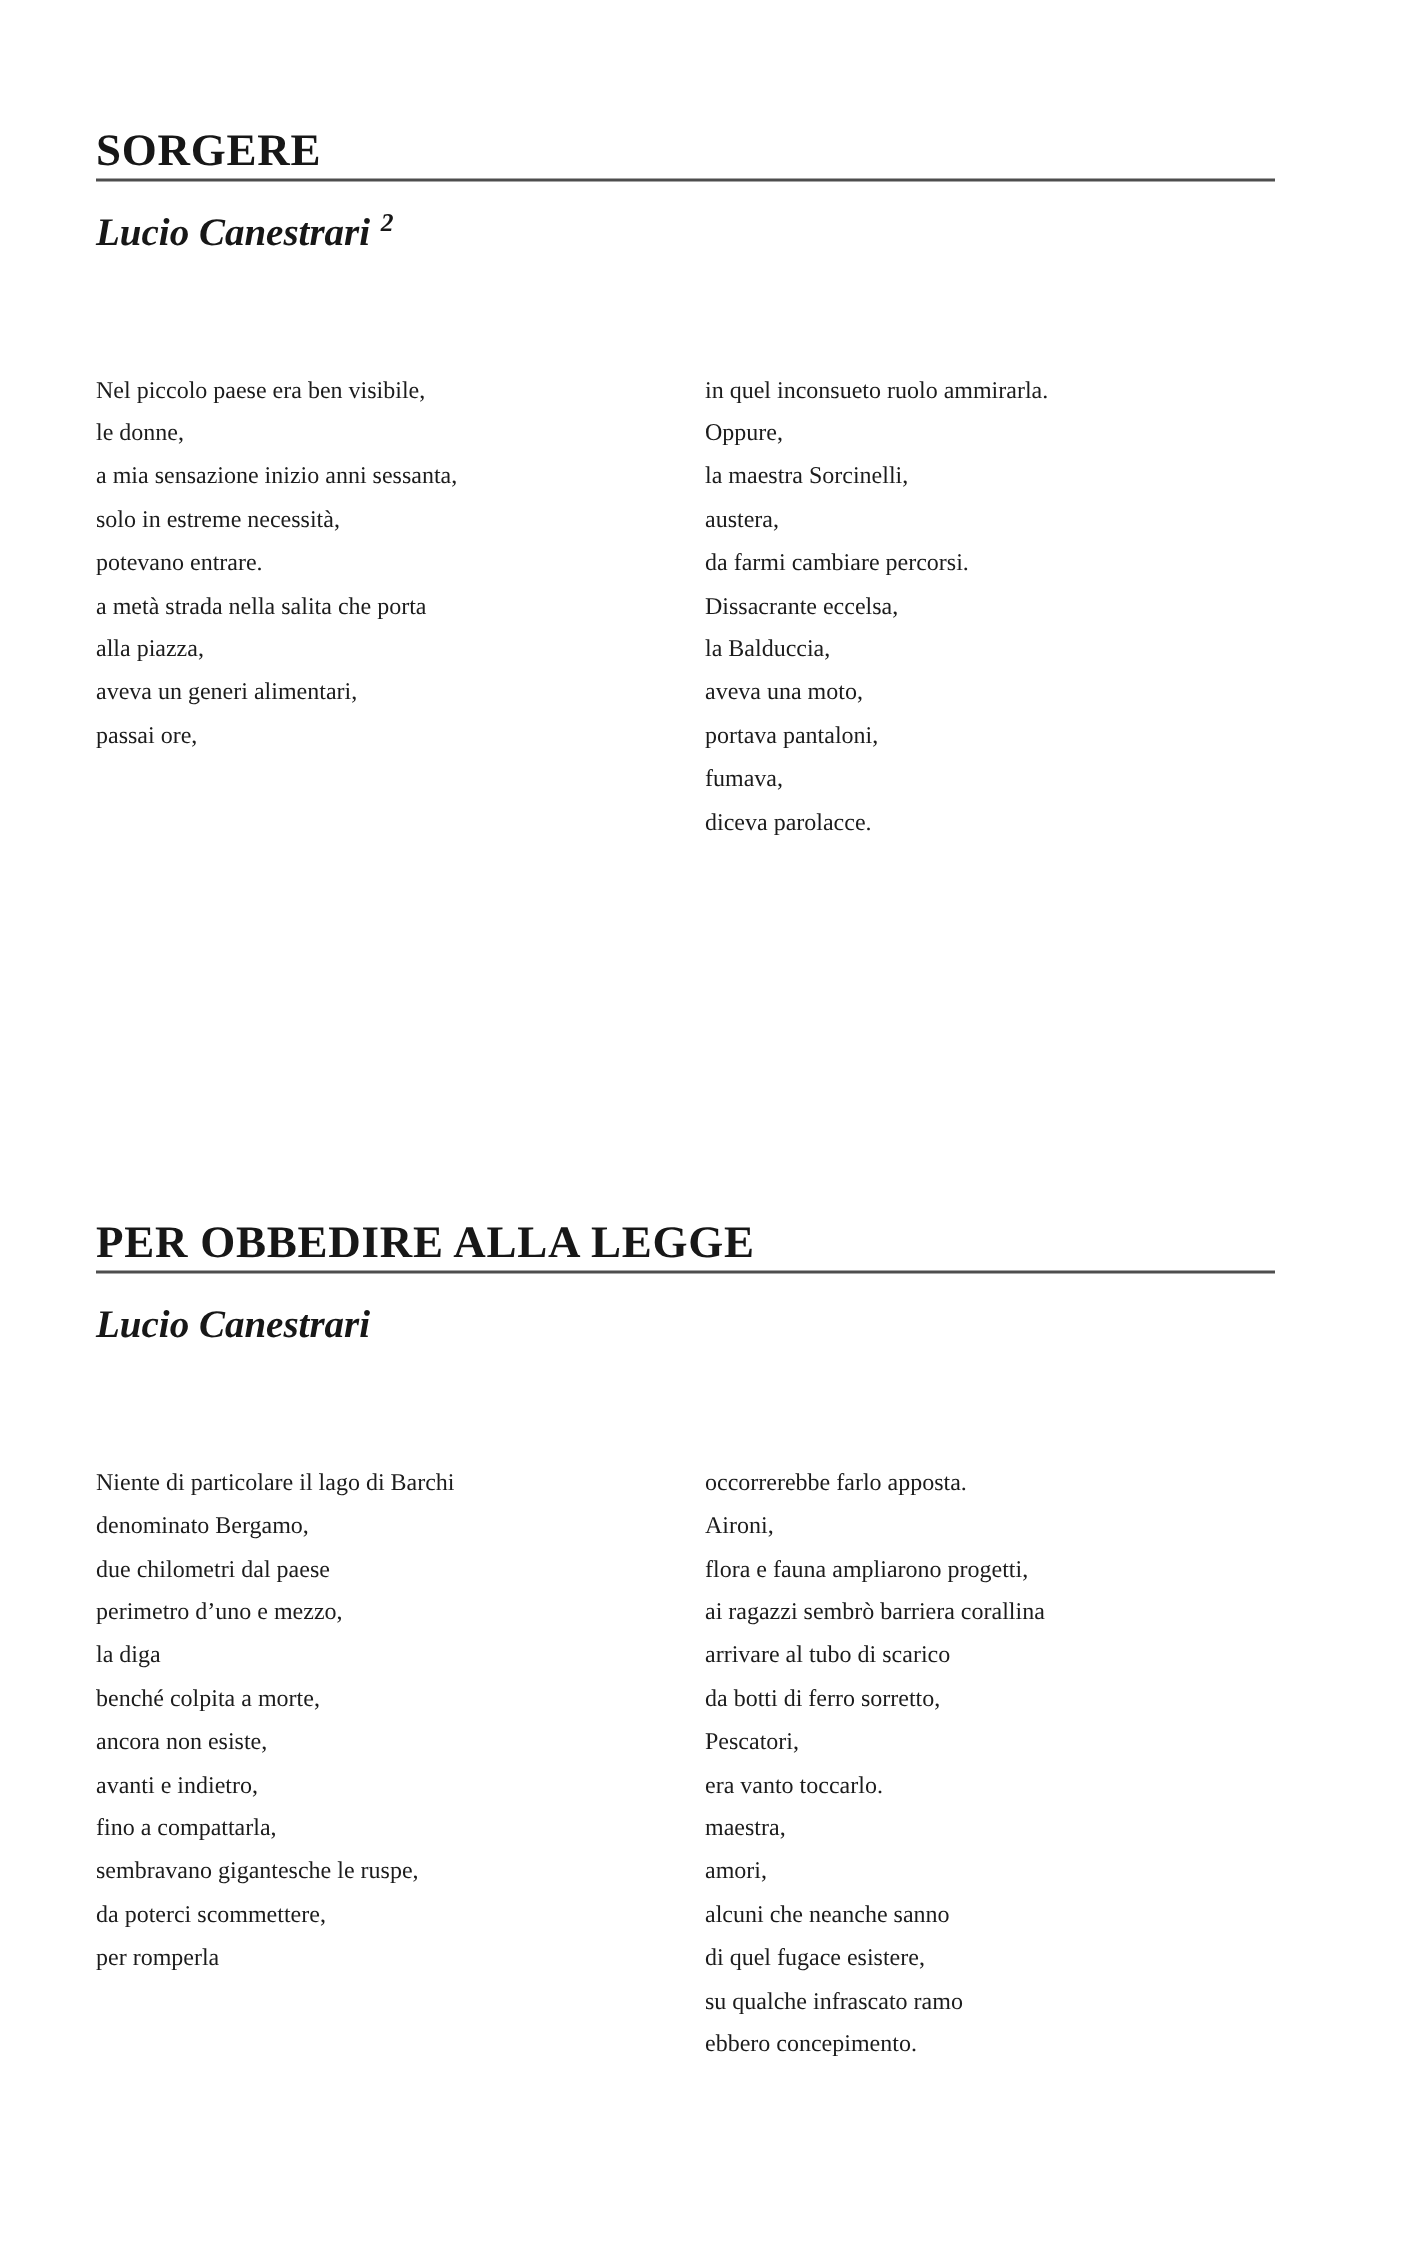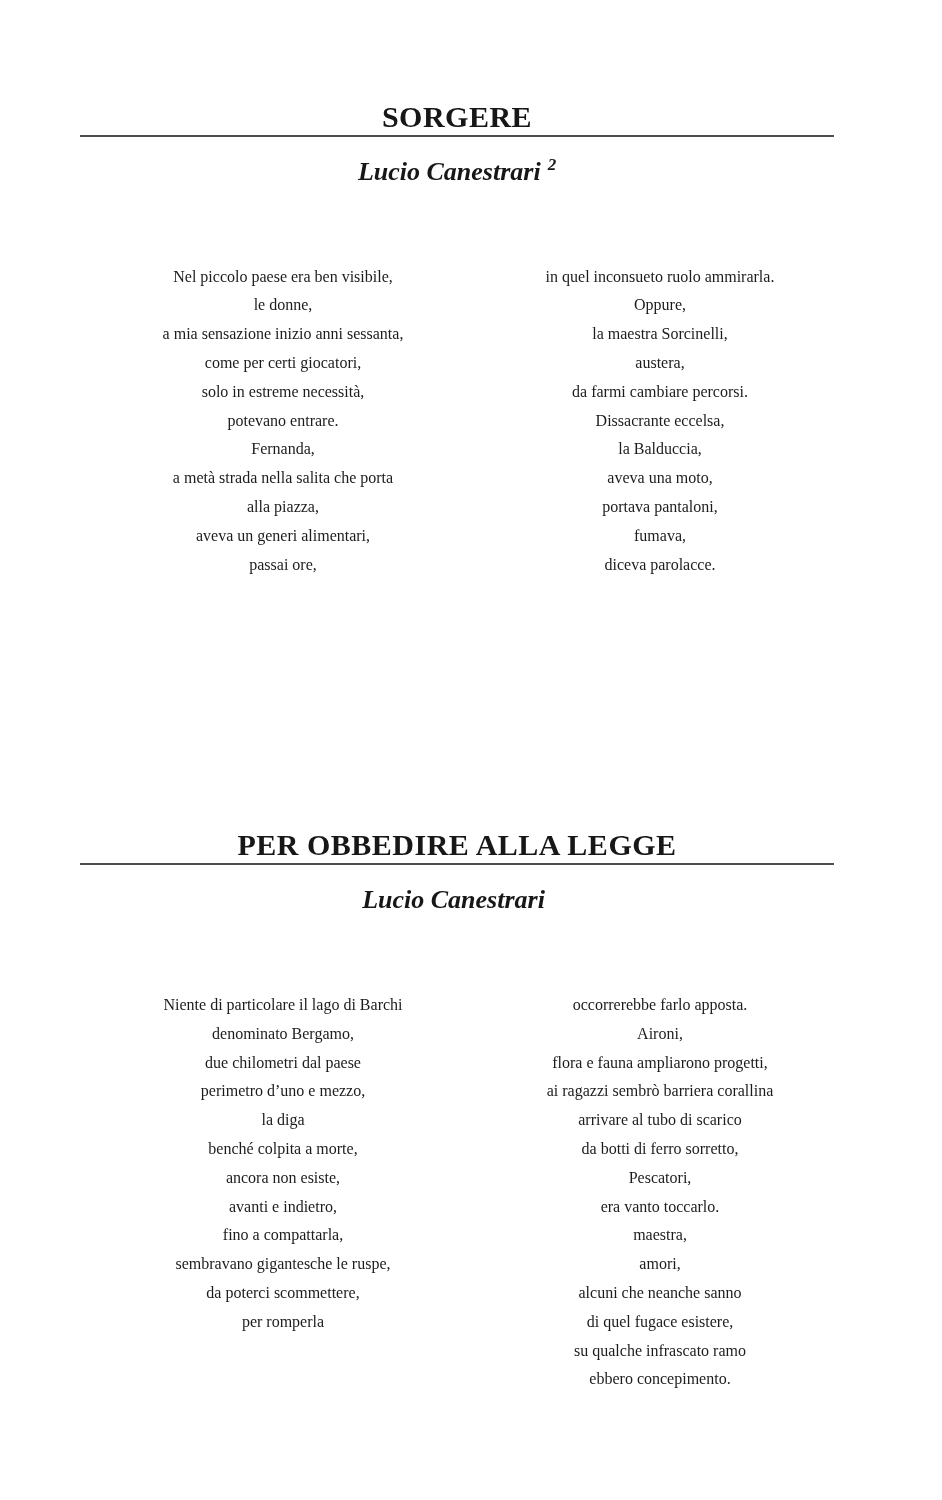--- a/index.html
+++ b/index.html
@@ -11,21 +11,21 @@
     position: relative;
     width: 942px;
     height: 1500px;
     box-sizing: border-box;
     background: #ffffff;
     color: #1c1c1c;
     font-family: "Liberation Serif", "DejaVu Serif", serif;
     padding: 84px 92px 0 64px;
     overflow: hidden;
   }
-  .poem-section { margin: 16px; text-align: center; }
+  .poem-section { margin: 0; }
   .poem-section.second { margin-top: 249px; }
   .poem-title {
     margin: 0;
     font-size: 30px;
     line-height: 34px;
     font-weight: bold;
     letter-spacing: 0.5px;
     color: #171717;
   }
   .title-rule {
@@ -68,24 +68,22 @@
 
   <section class="poem-section first">
     <h1 class="poem-title">SORGERE</h1>
     <hr class="title-rule">
     <p class="poem-author"><span>Lucio Canestrari</span><sup>2</sup></p>
     <div class="poem-body">
       <div class="poem-col left">
           <div class="poem-line">Nel piccolo paese era ben visibile,</div>
           <div class="poem-line">le donne,</div>
           <div class="poem-line">a mia sensazione inizio anni sessanta,</div>
-          <div class="poem-line">come per certi giocatori,</div>
           <div class="poem-line">solo in estreme necessità,</div>
           <div class="poem-line">potevano entrare.</div>
-          <div class="poem-line">Fernanda,</div>
           <div class="poem-line">a metà strada nella salita che porta</div>
           <div class="poem-line">alla piazza,</div>
           <div class="poem-line">aveva un generi alimentari,</div>
           <div class="poem-line">passai ore,</div>
         </div>
       <div class="poem-col right">
           <div class="poem-line">in quel inconsueto ruolo ammirarla.</div>
           <div class="poem-line">Oppure,</div>
           <div class="poem-line">la maestra Sorcinelli,</div>
           <div class="poem-line">austera,</div>

